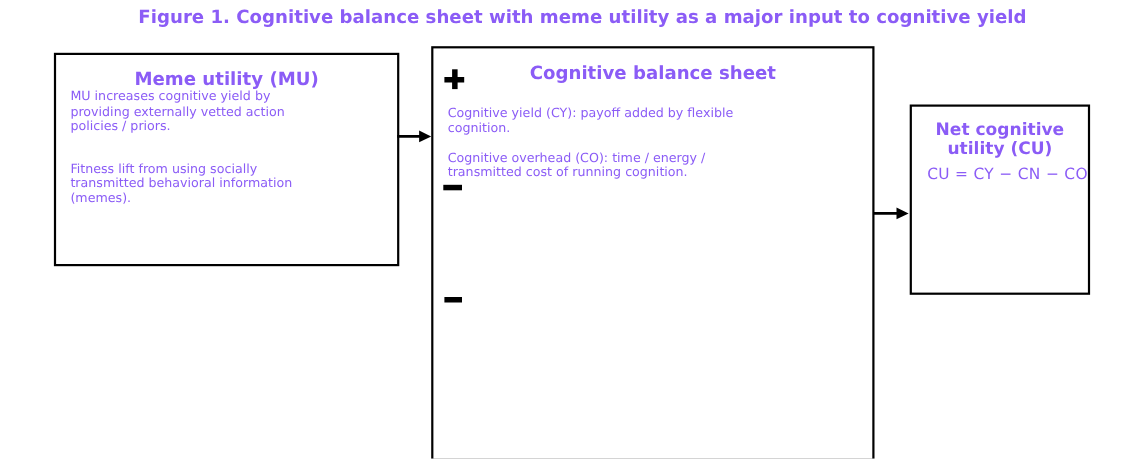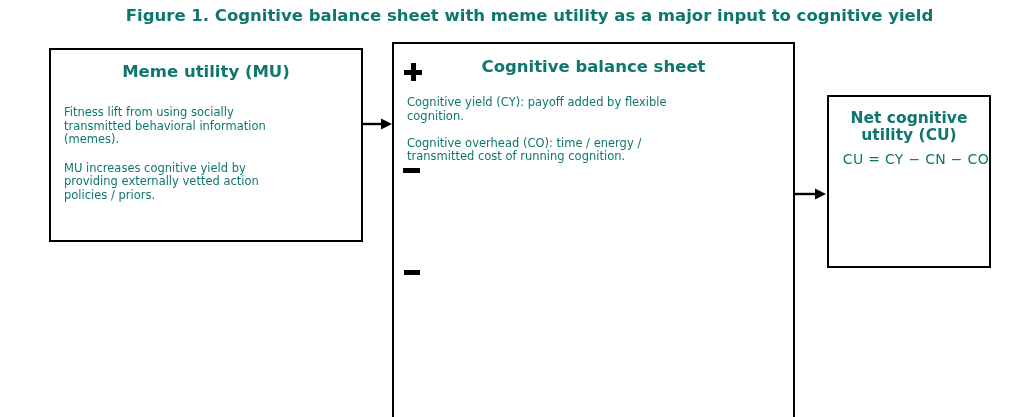--- a/index.html
+++ b/index.html
@@ -6,21 +6,21 @@
     margin: 0;
     padding: 0;
     background: #ffffff;
   }
   .canvas {
     position: relative;
     width: 1024px;
     height: 417px;
     background: #ffffff;
     font-family: "DejaVu Sans", "Liberation Sans", sans-serif;
-    color: #0f766e;
+    color: #8b5cf6;
     overflow: hidden;
   }
   .figure-title {
     position: absolute;
     top: 6px;
     left: 35px;
     right: 0;
     text-align: center;
     font-size: 16.5px;
     font-weight: bold;
@@ -131,26 +131,26 @@
 </style>
 </head>
 <body>
 
 <div class="canvas">
 
   <div class="figure-title">Figure 1. Cognitive balance sheet with meme utility as a major input to cognitive yield</div>
 
   <div class="box box-mu">
     <div class="box-title">Meme utility (MU)</div>
+    <div class="body-text">MU increases cognitive yield by
+providing externally vetted action
+policies / priors.</div>
     <div class="body-text mu-para-1">Fitness lift from using socially
 transmitted behavioral information
 (memes).</div>
-    <div class="body-text">MU increases cognitive yield by
-providing externally vetted action
-policies / priors.</div>
   </div>
 
   <svg class="flow-arrow arrow-1" viewBox="0 0 34 20">
     <line x1="1" y1="10" x2="23" y2="10" stroke="#000000" stroke-width="2.4"></line>
     <polygon points="32,10 21,4.6 21,15.4" fill="#000000"></polygon>
   </svg>
 
   <div class="box box-balance">
     <span class="plus-icon"></span>
     <span class="minus-icon minus-upper"></span>

